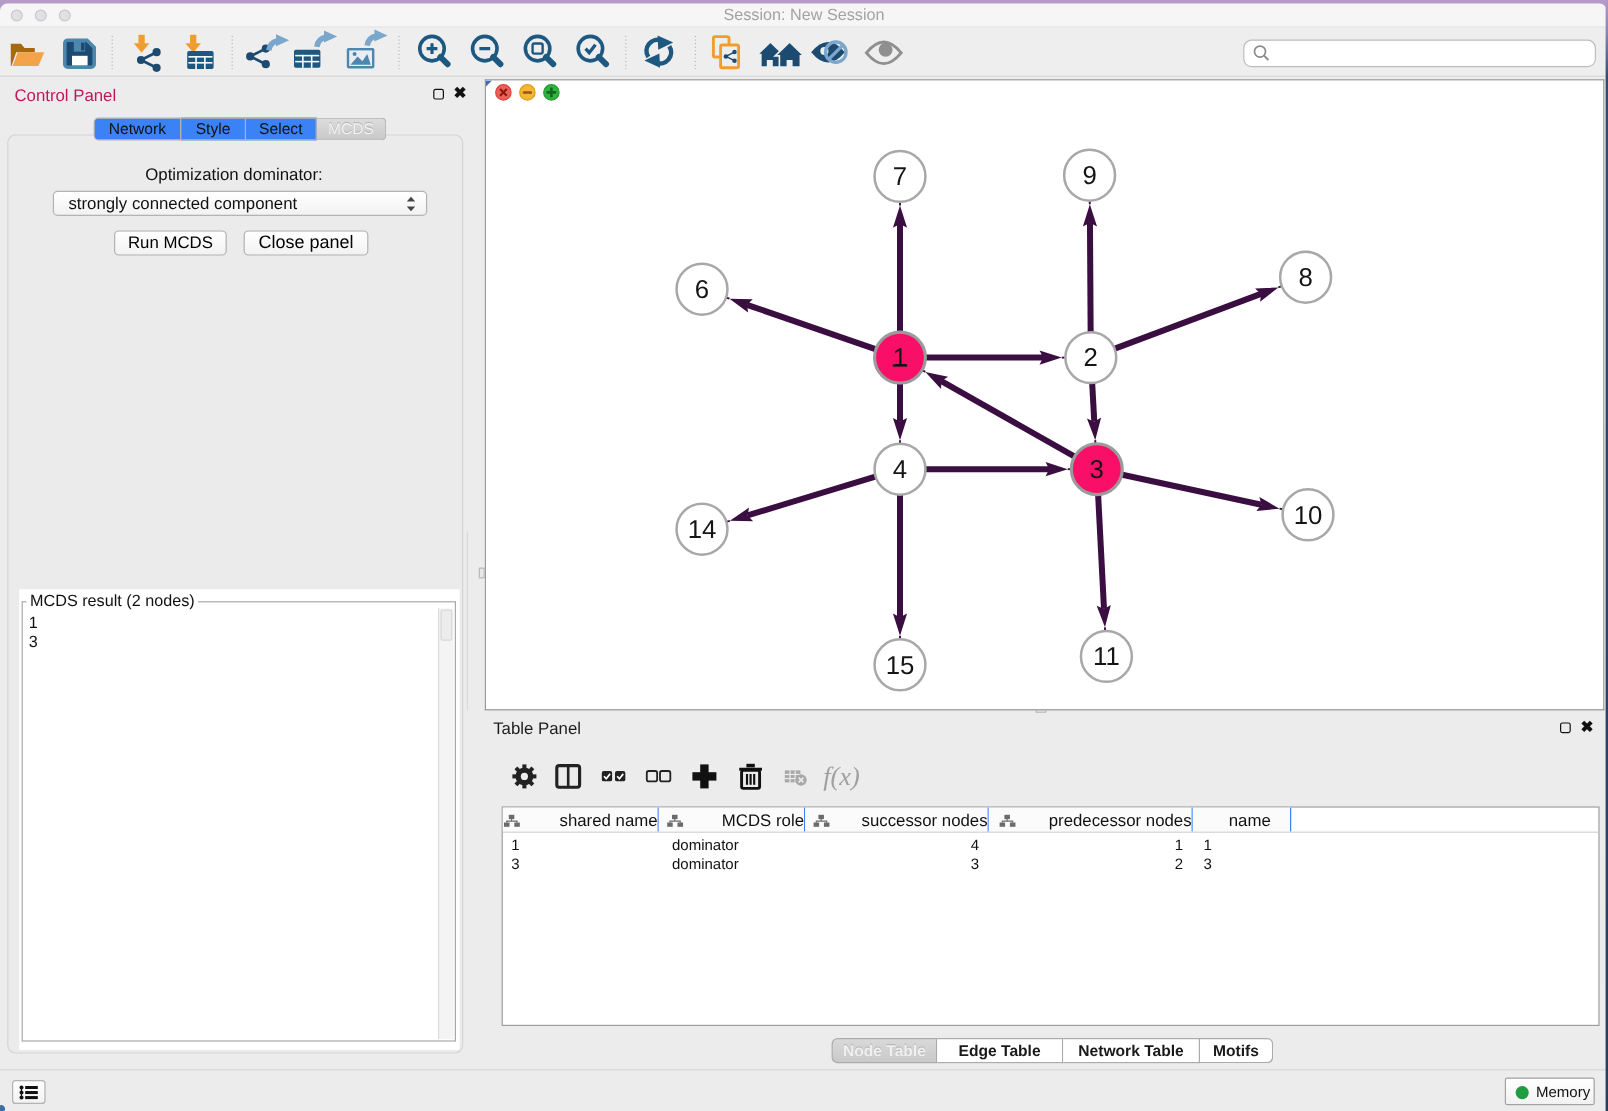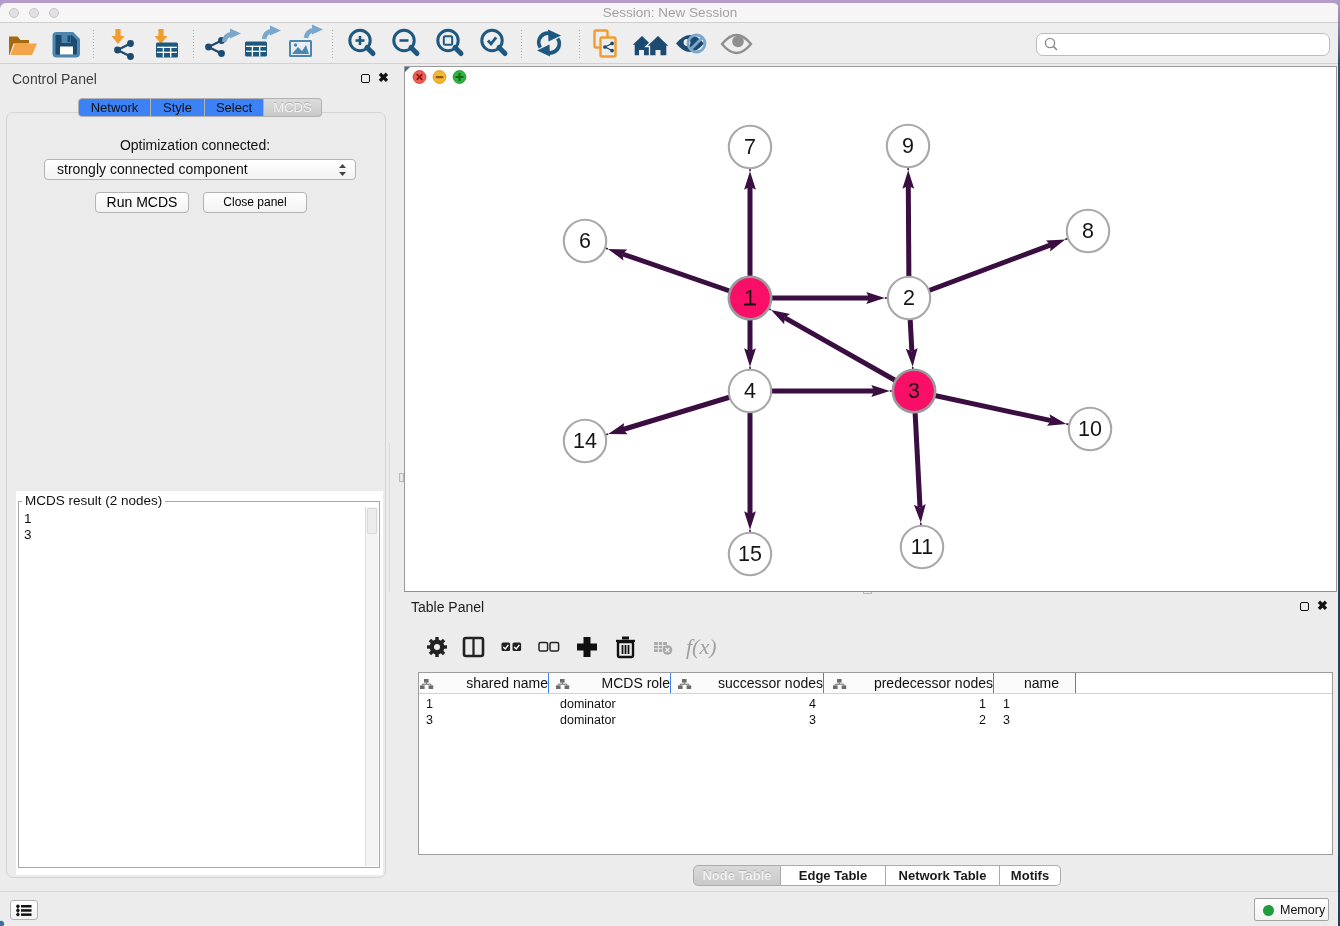--- a/index.html
+++ b/index.html
@@ -7,21 +7,21 @@
 #deskright {position:absolute;top:0;right:0;width:2px;height:100%;background:linear-gradient(#b49bc8 0px,#8583b4 28px,#2f4c70 65px,#223f60 100%);z-index:50;}
 #titlebar {position:absolute;top:3px;left:0;width:1339px;height:20px;background:#f7f6f6;border-radius:6px 6px 0 0;border-bottom:1px solid #cfcdcd;}
 .tl {position:absolute;top:8px;width:10px;height:10px;border-radius:50%;background:#e2e0e3;border:1px solid #c9c6cb;}
 #wtitle {position:absolute;top:5px;left:0;width:100%;text-align:center;font-size:13.5px;color:#a2a2a2;}
 #toolbar {position:absolute;top:23px;left:0;width:1339px;height:41px;background:#efeeee;border-bottom:1px solid #d1d1d1;}
 .vsep {position:absolute;top:7px;height:28px;width:1px;background-image:linear-gradient(#a9a9a9 33%,rgba(0,0,0,0) 0%);background-size:1px 3px;}
 #search {position:absolute;left:1036px;top:9.5px;width:294px;height:23px;background:#fff;border:1px solid #bdbdbd;border-radius:7px;}
 #mainbg {position:absolute;top:64px;left:0;width:1340px;height:862px;background:#ececec;}
 
 #cp {position:absolute;left:0;top:64px;width:390px;height:826px;}
-#cp .hdr {position:absolute;left:12px;top:7px;font-size:14px;color:#404040;}
+#cp .hdr {position:absolute;left:12px;top:7px;font-size:14px;color:#be185d;}
 .panebox {position:absolute;border:1px solid #d4d4d4;border-radius:7px;background:#ebebeb;}
 .tabstrip {position:absolute;display:flex;height:19px;font-size:13px;}
 .tabstrip .tab {border:1px solid #b2b2b2;border-left:none;background:#3b82f6;color:#111;display:flex;align-items:center;justify-content:center;}
 .tabstrip .tab.first {border-left:1px solid #b2b2b2;border-radius:4px 0 0 4px;}
 .tabstrip .tab.last {border-radius:0 4px 4px 0;}
 .tabstrip .tab.sel {background:linear-gradient(#dcdcdc,#c9c9c9);color:#f2f2f2;text-shadow:0 -1px 0 #b0b0b0;}
 button.mac, .macbtn {background:linear-gradient(#ffffff,#f2f2f2);border:1px solid #b3b3b3;border-radius:4px;font-family:"Liberation Sans",sans-serif;}
 
 #frame {position:absolute;left:404px;top:66px;width:933px;height:526px;border:1px solid #9a9a9a;border-bottom:1px solid #8f8f8f;background:#fff;}
 #ftitle {position:absolute;left:0;top:0;width:100%;height:20px;background:linear-gradient(#f7f7f7,#d9d9d9);border-bottom:1px solid #a8a8a8;}
@@ -140,30 +140,30 @@
   <div class="hdr">Control Panel</div>
   <div class="abs" style="left:361px;top:10px;width:9px;height:9px;border:1.5px solid #111;border-radius:2px"></div>
   <div class="abs winicon" style="left:378px;top:6px;font-size:13px">✖</div>
   <div class="panebox" style="left:6px;top:48px;width:380px;height:766px"></div>
   <div class="tabstrip" style="left:78px;top:34px">
     <div class="tab first" style="width:73px">Network</div>
     <div class="tab" style="width:54px">Style</div>
     <div class="tab" style="width:59px">Select</div>
     <div class="tab sel last" style="width:58px">MCDS</div>
   </div>
-  <div class="abs" style="left:0;top:73px;width:390px;text-align:center;font-size:14px;color:#111">Optimization connected:</div>
+  <div class="abs" style="left:0;top:73px;width:390px;text-align:center;font-size:14px;color:#111">Optimization dominator:</div>
   <div class="abs macbtn" style="left:44px;top:95px;width:312px;height:21px;border-radius:4px">
      <div class="abs" style="left:12px;top:1px;font-size:14px;color:#111">strongly connected component</div>
      <svg class="abs" style="right:8px;top:4px" width="9" height="13">
         <polygon points="4.5,0 8,4 1,4" fill="#444"></polygon>
         <polygon points="4.5,12 8,8 1,8" fill="#444"></polygon>
       </svg>
   </div>
   <div class="abs macbtn" style="left:95px;top:128px;width:94px;height:21px;text-align:center;line-height:19px;font-size:14px">Run MCDS</div>
-  <div class="abs macbtn" style="left:203px;top:128px;width:104px;height:21px;text-align:center;line-height:19px;font-size:12px">Close panel</div>
+  <div class="abs macbtn" style="left:203px;top:128px;width:104px;height:21px;text-align:center;line-height:19px;font-size:15px">Close panel</div>
 
   <div class="abs" style="left:16px;top:427px;width:367px;height:384px;background:#fff"></div>
   <div class="abs" style="left:18px;top:437px;width:362px;height:367px;border:1px solid #a8a8a8"></div>
   <div class="abs" style="left:20px;top:443px;width:358px;height:359px;background:#fff"></div>
   <div class="abs" style="left:22px;top:429px;background:#fff;padding:0 3px;font-size:13.5px;color:#111">MCDS result (2 nodes)</div>
   <div class="abs" style="left:365px;top:443px;width:13px;height:359px;background:#f4f4f4;border-left:1px solid #dcdcdc"></div>
   <div class="abs" style="left:366.5px;top:444px;width:10px;height:26px;background:#ececec;border:1px solid #d7d7d7;border-radius:2px"></div>
   <div class="abs" style="left:24px;top:447px;font-size:13.5px;line-height:16px;color:#111">1<br>3</div>
   <div class="abs" style="left:389px;top:379px;width:1px;height:149px;background:#d9d9d9"></div>
 </div>

